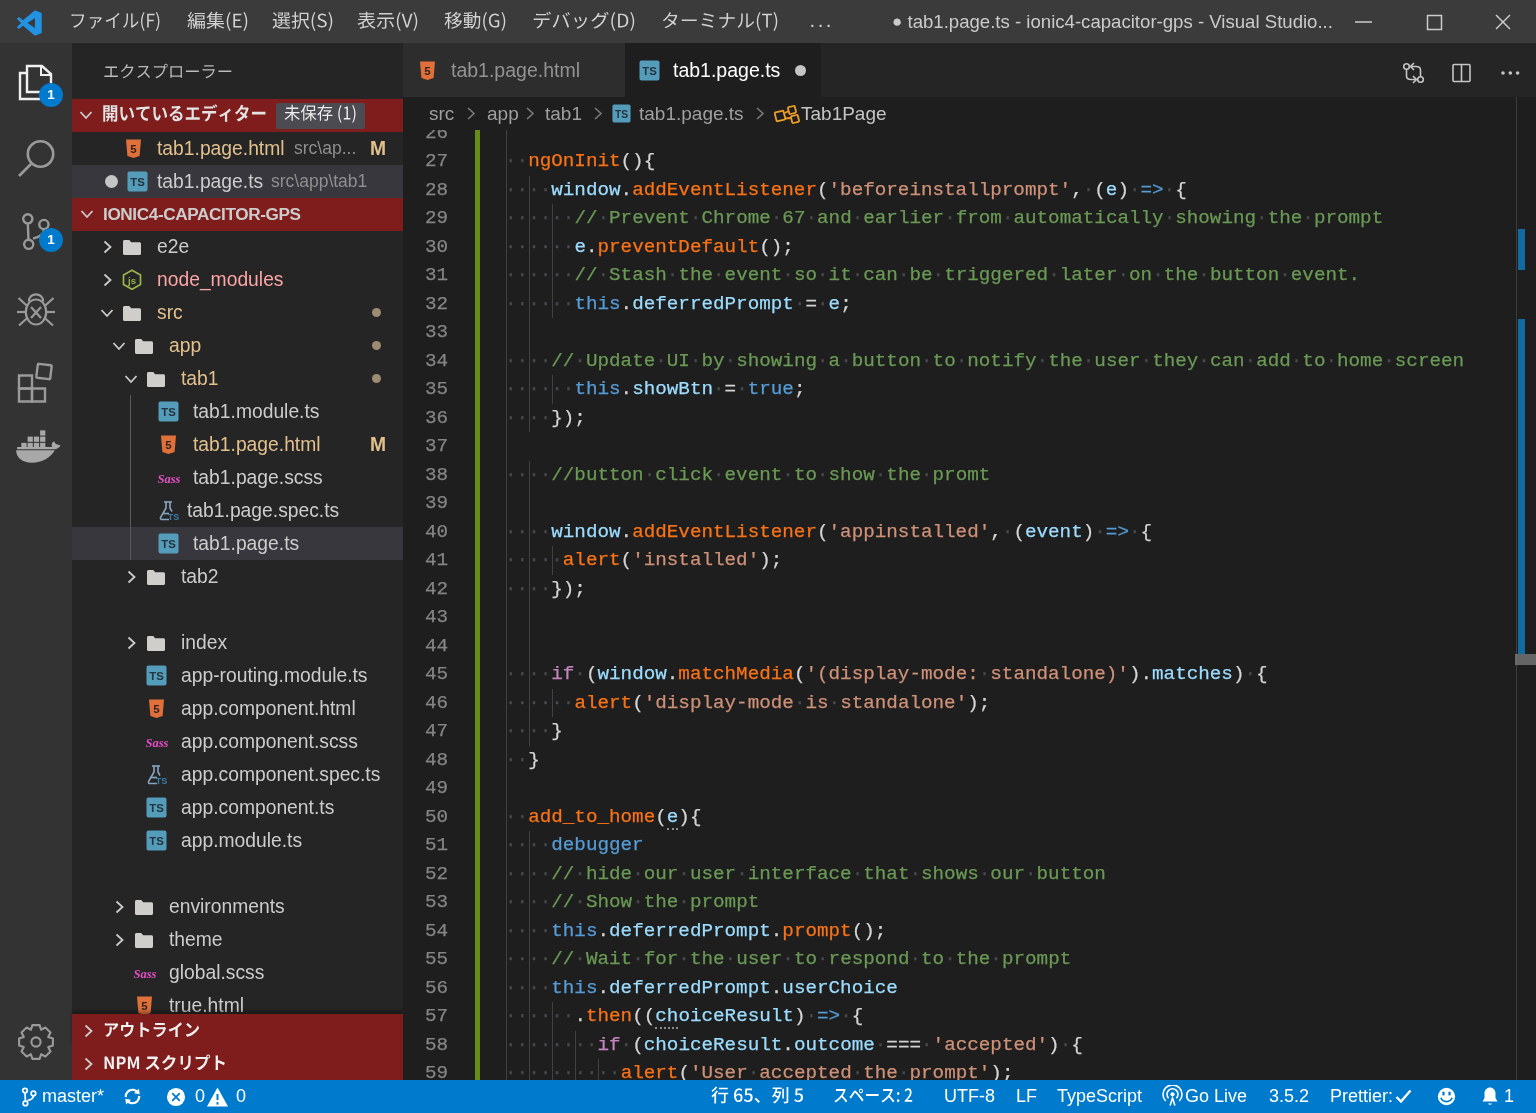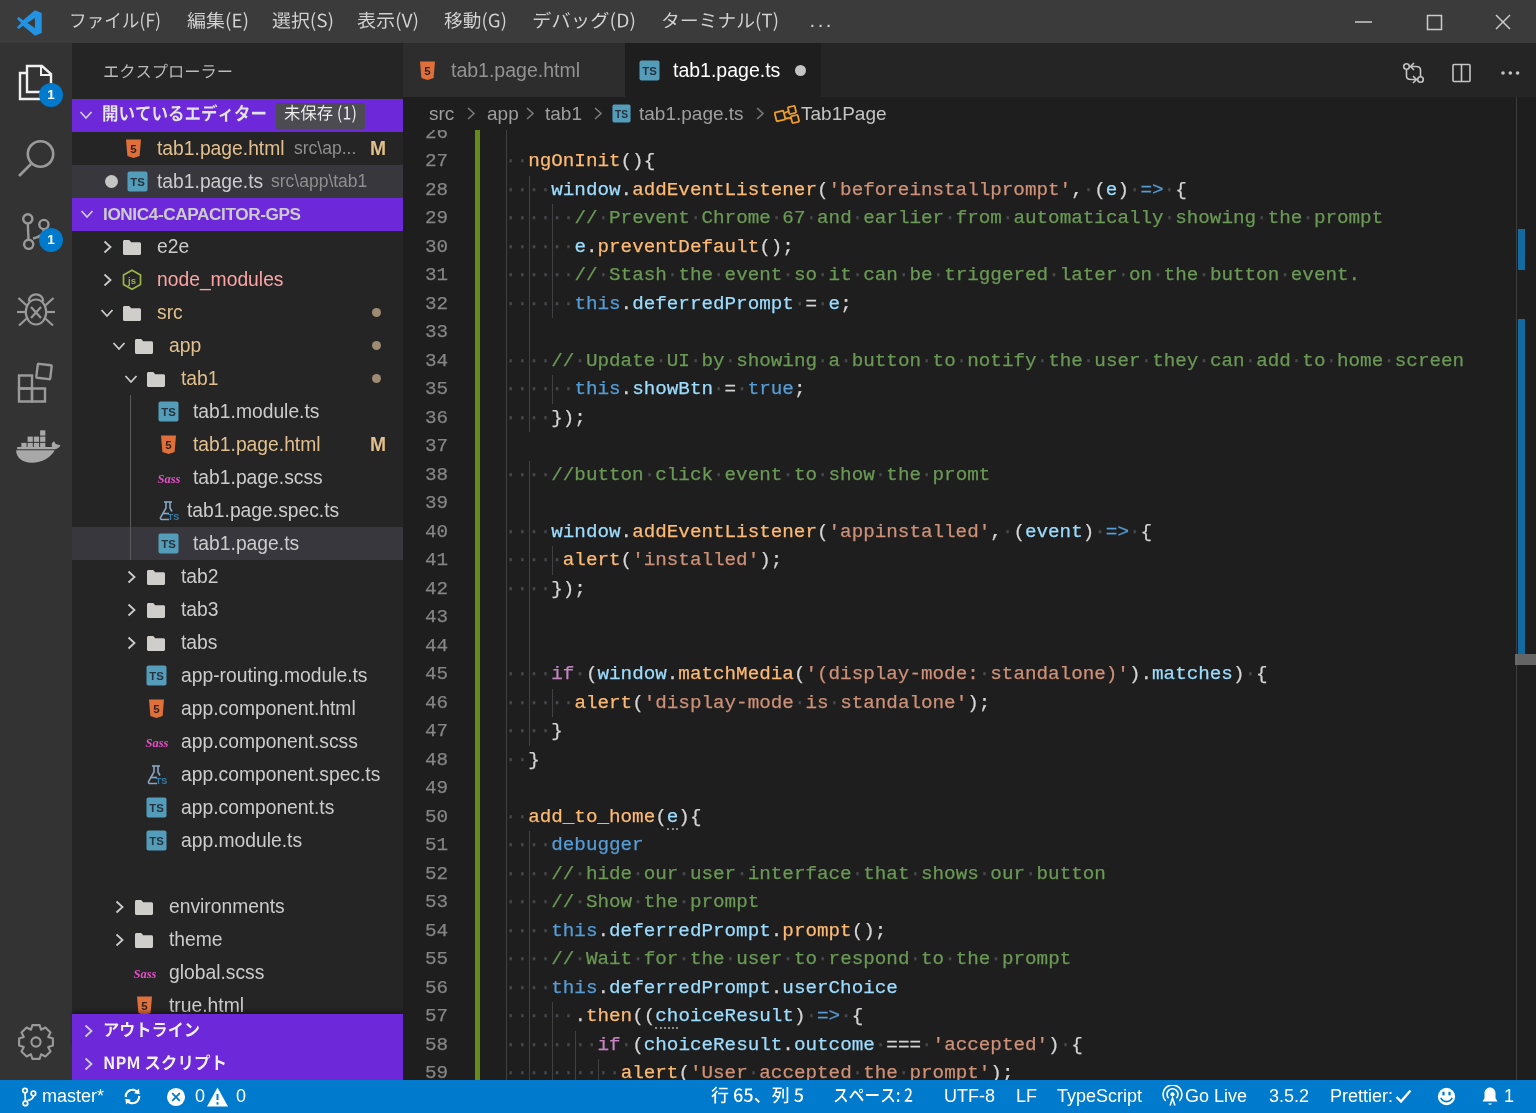--- a/index.html
+++ b/index.html
@@ -12,33 +12,33 @@
 #statusbar{left:0;top:1080px;width:1536px;height:33px;background:#007acc;color:#ffffff;font-size:18px;}
 #viewport{left:403px;top:130px;width:1133px;height:950px;background:#1e1e1e;overflow:hidden;}
 .mi{position:absolute;top:11px;}
 .title{position:absolute;top:0;height:43px;line-height:43px;color:#cbcbcb;font-size:18.6px;}
 .badge{position:absolute;width:24px;height:24px;border-radius:50%;background:#007acc;color:#fff;
  font-size:13.5px;font-weight:bold;text-align:center;line-height:24px;}
 .code{font-family:"Liberation Mono",monospace;font-size:19.25px;line-height:28.5px;white-space:pre;-webkit-text-stroke:0.25px currentColor;}
 .L{position:relative;height:28.5px;}
 .L .n{position:absolute;left:0;top:0;width:67px;text-align:center;color:#858585;}
 .L .t{position:absolute;left:102px;top:0;}
-.d{color:#d4d4d4}.k{color:#569cd6}.c{color:#c586c0}.f{color:#fdba74}.v{color:#9cdcfe}
+.d{color:#d4d4d4}.k{color:#569cd6}.c{color:#c586c0}.f{color:#f97316}.v{color:#9cdcfe}
 .s{color:#ce9178}.m{color:#6a9955}
 i{font-style:normal;color:#46484c;}
 .ig{position:absolute;top:0;width:1px;height:28.5px;background:#414141;}
 .uu{font-style:normal;font-weight:normal;border-bottom:2px dotted #8b8b8b;}
 #gutterbar{position:absolute;left:72px;top:0;width:5px;background:#648c18;}
 .trow{position:absolute;left:0;width:331px;height:33px;line-height:33px;color:#cccccc;font-size:19.3px;}
 .tlab{position:absolute;top:0;line-height:33px;white-space:nowrap;}
 .gmod{color:#e2c08d;}
 .gign{color:#fca5a5;}
 .gdot{position:absolute;right:22px;top:12px;width:9px;height:9px;border-radius:50%;background:#9d8b72;}
 .mbadge{position:absolute;right:17px;top:0;line-height:33px;color:#e2c08d;font-size:19.3px;font-weight:600;}
-.shead{position:absolute;left:0;width:331px;height:33px;background:#6d28d9;text-decoration:underline;}
+.shead{position:absolute;left:0;width:331px;height:33px;background:#7f1d1d;text-decoration:underline;}
 .stxt{position:absolute;line-height:33px;color:#cccccc;font-weight:bold;font-size:18.4px;}
 </style></head><body>
 <div class="ab" id="titlebar">
     <svg class="ab" style="left:15px;top:10px" width="29" height="26" viewBox="0 0 100 100">
 <path fill-rule="evenodd" d="M71 1 L97 12 V88 L71 99 L25 61 L9 73.5 L1.5 66 L17.5 50 L1.5 34 L9 26.5 L25 39 Z M71 30.5 L42 50 L71 69.5 Z" fill="#2292e2"></path>
     </svg>
     <div class="mi" style="left:69px"><svg class="" width="92" height="21.8" viewBox="0 0 97.2 21.8" preserveAspectRatio="none">
         <path d="M16.0 4.0Q15.9 4.2 15.9 4.4Q15.8 4.7 15.7 4.9Q15.6 5.7 15.3 6.6Q15.1 7.4 14.8 8.4Q14.4 9.3 14.0 10.2Q13.5 11.1 13.0 11.8Q12.1 12.9 11.1 13.8Q10.0 14.7 8.7 15.5Q7.3 16.2 5.6 16.8L4.4 15.4Q6.2 14.9 7.5 14.3Q8.8 13.6 9.9 12.7Q10.9 11.9 11.6 10.9Q12.3 10.1 12.8 9.0Q13.3 7.9 13.6 6.8Q13.9 5.7 14.1 4.8Q13.8 4.8 13.1 4.8Q12.3 4.8 11.4 4.8Q10.4 4.8 9.3 4.8Q8.2 4.8 7.2 4.8Q6.3 4.8 5.5 4.8Q4.8 4.8 4.6 4.8Q4.0 4.8 3.5 4.9Q3.1 4.9 2.7 4.9V3.3Q3.0 3.3 3.3 3.3Q3.6 3.3 3.9 3.4Q4.3 3.4 4.6 3.4Q4.8 3.4 5.4 3.4Q5.9 3.4 6.7 3.4Q7.5 3.4 8.4 3.4Q9.3 3.4 10.2 3.4Q11.1 3.4 11.9 3.4Q12.6 3.4 13.2 3.4Q13.7 3.4 13.9 3.4Q14.1 3.4 14.4 3.4Q14.6 3.3 14.9 3.3ZM34.7 7.0Q34.6 7.1 34.5 7.2Q34.4 7.4 34.3 7.5Q34.1 7.8 33.7 8.4Q33.4 8.9 32.9 9.5Q32.3 10.2 31.8 10.8Q31.2 11.4 30.5 11.8L29.3 11.0Q30.0 10.6 30.6 10.0Q31.3 9.4 31.8 8.7Q32.3 8.1 32.5 7.6Q32.3 7.6 31.6 7.6Q30.9 7.6 29.9 7.6Q29.0 7.6 28.0 7.6Q26.9 7.6 26.0 7.6Q25.1 7.6 24.5 7.6Q23.8 7.6 23.6 7.6Q23.2 7.6 22.8 7.6Q22.3 7.7 21.9 7.7V6.2Q22.3 6.2 22.8 6.2Q23.2 6.3 23.6 6.3Q23.8 6.3 24.5 6.3Q25.2 6.3 26.1 6.3Q27.1 6.3 28.2 6.3Q29.2 6.3 30.2 6.3Q31.2 6.3 31.9 6.3Q32.6 6.3 32.8 6.3Q33.0 6.3 33.2 6.3Q33.4 6.3 33.5 6.2Q33.7 6.2 33.8 6.2ZM28.4 8.9Q28.4 10.1 28.4 11.1Q28.3 12.2 28.0 13.1Q27.8 14.1 27.3 14.9Q26.8 15.7 26.1 16.5Q25.3 17.2 24.1 17.8L22.8 16.8Q23.1 16.7 23.4 16.5Q23.8 16.4 24.1 16.2Q25.3 15.3 25.9 14.4Q26.5 13.4 26.7 12.3Q26.9 11.2 26.9 10.0Q26.9 9.7 26.9 9.4Q26.9 9.2 26.8 8.9ZM38.8 9.6Q41.2 9.0 43.3 8.1Q45.4 7.1 46.9 6.2Q47.9 5.6 48.8 4.9Q49.7 4.1 50.6 3.4Q51.4 2.6 52.0 1.8L53.3 3.0Q52.5 3.8 51.6 4.6Q50.6 5.4 49.6 6.1Q48.6 6.9 47.5 7.5Q46.5 8.2 45.2 8.8Q43.9 9.5 42.5 10.0Q41.0 10.6 39.5 11.1ZM46.6 7.0 48.2 6.5V15.0Q48.2 15.3 48.2 15.7Q48.2 16.1 48.3 16.4Q48.3 16.8 48.3 16.9H46.5Q46.5 16.8 46.6 16.4Q46.6 16.1 46.6 15.7Q46.6 15.3 46.6 15.0ZM65.5 16.0Q65.6 15.8 65.6 15.5Q65.7 15.2 65.7 14.9Q65.7 14.8 65.7 14.1Q65.7 13.5 65.7 12.6Q65.7 11.6 65.7 10.6Q65.7 9.5 65.7 8.4Q65.7 7.3 65.7 6.4Q65.7 5.4 65.7 4.7Q65.7 4.0 65.7 3.8Q65.7 3.3 65.6 2.9Q65.6 2.5 65.6 2.4H67.3Q67.3 2.5 67.2 2.9Q67.2 3.3 67.2 3.8Q67.2 4.0 67.2 4.7Q67.2 5.4 67.2 6.3Q67.2 7.3 67.2 8.3Q67.2 9.4 67.2 10.4Q67.2 11.5 67.2 12.4Q67.2 13.2 67.2 13.8Q67.2 14.4 67.2 14.5Q68.1 14.1 69.1 13.5Q70.0 12.8 71.0 11.9Q71.9 11.0 72.6 9.9L73.5 11.2Q72.7 12.3 71.6 13.3Q70.6 14.3 69.4 15.0Q68.3 15.8 67.2 16.4Q66.9 16.5 66.8 16.6Q66.6 16.7 66.5 16.8ZM57.0 15.9Q58.2 15.0 59.0 13.9Q59.8 12.7 60.3 11.3Q60.5 10.7 60.6 9.7Q60.7 8.8 60.7 7.7Q60.8 6.6 60.8 5.6Q60.8 4.6 60.8 3.8Q60.8 3.4 60.8 3.1Q60.7 2.8 60.7 2.5H62.4Q62.4 2.6 62.4 2.8Q62.3 3.0 62.3 3.3Q62.3 3.5 62.3 3.8Q62.3 4.6 62.3 5.6Q62.3 6.7 62.2 7.8Q62.1 9.0 62.0 10.0Q61.9 11.0 61.7 11.7Q61.3 13.2 60.5 14.5Q59.6 15.9 58.4 16.8ZM78.9 20.0Q77.6 17.9 76.8 15.6Q76.1 13.3 76.1 10.6Q76.1 7.8 76.8 5.5Q77.6 3.2 78.9 1.1L79.9 1.6Q78.7 3.6 78.1 5.9Q77.5 8.2 77.5 10.6Q77.5 13.0 78.1 15.3Q78.7 17.6 79.9 19.5ZM82.6 16.4V2.7H90.4V4.2H84.3V8.8H89.5V10.2H84.3V16.4ZM92.8 20.0 91.7 19.5Q92.9 17.6 93.5 15.3Q94.1 13.0 94.1 10.6Q94.1 8.2 93.5 5.9Q92.9 3.6 91.7 1.6L92.8 1.1Q94.1 3.2 94.8 5.5Q95.5 7.8 95.5 10.6Q95.5 13.3 94.8 15.6Q94.1 17.9 92.8 20.0Z" fill="#d2d2d2"></path>
       </svg></div>
     <div class="mi" style="left:187px"><svg class="" width="62" height="21.8" viewBox="0 0 60.7 21.8" preserveAspectRatio="none">
@@ -53,20 +53,21 @@
     <div class="mi" style="left:444px"><svg class="" width="63" height="21.8" viewBox="0 0 62.6 21.8" preserveAspectRatio="none">
         <path d="M11.9 0.7 13.3 1.0Q12.5 2.4 11.3 3.6Q10.0 4.9 8.1 6.0Q8.0 5.8 7.8 5.6Q7.7 5.4 7.5 5.3Q7.3 5.1 7.2 5.0Q8.9 4.1 10.1 3.0Q11.3 1.8 11.9 0.7ZM11.5 2.4H16.0V3.5H10.7ZM15.5 2.4H15.8L16.0 2.3L16.9 2.7Q16.4 4.2 15.5 5.3Q14.6 6.5 13.4 7.4Q12.3 8.3 11.0 8.9Q9.7 9.5 8.2 9.9Q8.2 9.7 7.9 9.3Q7.7 9.0 7.5 8.8Q8.8 8.5 10.1 7.9Q11.3 7.4 12.4 6.6Q13.4 5.8 14.3 4.8Q15.1 3.8 15.5 2.6ZM9.6 4.8 10.5 4.1Q11.0 4.4 11.5 4.8Q12.1 5.2 12.5 5.6Q13.0 6.0 13.3 6.3L12.4 7.1Q12.1 6.8 11.6 6.4Q11.1 6.0 10.6 5.6Q10.1 5.2 9.6 4.8ZM12.9 7.7 14.3 8.0Q13.5 9.5 12.0 10.9Q10.5 12.4 8.3 13.5Q8.2 13.3 8.1 13.1Q7.9 13.0 7.8 12.8Q7.6 12.6 7.4 12.5Q8.8 11.9 9.9 11.1Q10.9 10.3 11.7 9.4Q12.5 8.6 12.9 7.7ZM12.4 9.5H16.9V10.7H11.6ZM16.5 9.5H16.7L17.0 9.5L17.9 9.8Q17.3 11.6 16.3 13.0Q15.3 14.3 14.0 15.2Q12.6 16.2 11.1 16.8Q9.5 17.5 7.8 17.9Q7.7 17.6 7.5 17.2Q7.3 16.9 7.1 16.7Q8.7 16.4 10.2 15.8Q11.6 15.3 12.9 14.4Q14.1 13.5 15.0 12.4Q16.0 11.2 16.5 9.7ZM10.0 12.3 10.9 11.5Q11.5 11.8 12.1 12.3Q12.8 12.7 13.3 13.1Q13.9 13.6 14.2 14.0L13.2 14.8Q12.9 14.5 12.3 14.0Q11.8 13.6 11.2 13.1Q10.6 12.7 10.0 12.3ZM3.9 2.3H5.3V17.8H3.9ZM0.9 6.0H7.7V7.3H0.9ZM4.0 6.5 4.9 6.9Q4.6 7.8 4.2 8.9Q3.8 10.0 3.3 11.0Q2.8 12.0 2.3 12.9Q1.8 13.8 1.2 14.5Q1.1 14.2 0.9 13.8Q0.7 13.4 0.5 13.2Q1.0 12.6 1.5 11.8Q2.1 11.0 2.5 10.1Q3.0 9.2 3.4 8.3Q3.8 7.3 4.0 6.5ZM6.7 1.0 7.7 2.1Q6.8 2.4 5.7 2.7Q4.6 3.0 3.5 3.2Q2.3 3.4 1.2 3.6Q1.2 3.4 1.0 3.1Q0.9 2.7 0.8 2.5Q1.8 2.3 2.9 2.1Q4.1 1.9 5.0 1.6Q6.0 1.3 6.7 1.0ZM5.3 8.4Q5.4 8.5 5.8 8.9Q6.2 9.3 6.6 9.7Q7.0 10.1 7.4 10.5Q7.7 10.8 7.8 11.0L7.0 12.1Q6.8 11.8 6.5 11.4Q6.2 11.0 5.9 10.5Q5.5 10.0 5.2 9.6Q4.8 9.2 4.6 8.9ZM19.9 12.9H28.4V14.0H19.9ZM19.4 3.9H28.7V5.0H19.4ZM23.4 2.2H24.7V15.9H23.4ZM19.4 16.0Q20.5 15.9 22.0 15.7Q23.5 15.6 25.1 15.4Q26.8 15.2 28.4 15.1L28.5 16.2Q26.9 16.3 25.3 16.5Q23.7 16.7 22.2 16.9Q20.8 17.0 19.6 17.2ZM21.1 9.4V10.8H27.1V9.4ZM21.1 7.2V8.5H27.1V7.2ZM19.9 6.2H28.3V11.8H19.9ZM27.7 0.9 28.3 2.0Q27.3 2.2 25.8 2.4Q24.4 2.6 22.8 2.7Q21.3 2.8 19.9 2.9Q19.9 2.7 19.8 2.4Q19.7 2.1 19.6 1.8Q20.6 1.8 21.7 1.7Q22.8 1.6 23.9 1.5Q25.0 1.4 26.0 1.2Q26.9 1.1 27.7 0.9ZM28.5 5.1H35.3V6.4H28.5ZM34.7 5.1H36.0Q36.0 5.1 36.0 5.2Q36.0 5.4 36.0 5.5Q36.0 5.7 36.0 5.8Q36.0 8.7 35.9 10.8Q35.8 12.8 35.7 14.1Q35.6 15.3 35.4 16.0Q35.3 16.7 35.0 17.0Q34.8 17.4 34.5 17.6Q34.2 17.7 33.8 17.8Q33.4 17.8 32.8 17.8Q32.2 17.8 31.5 17.8Q31.5 17.5 31.4 17.1Q31.3 16.7 31.1 16.4Q31.8 16.5 32.3 16.5Q32.9 16.5 33.2 16.5Q33.4 16.5 33.6 16.4Q33.7 16.4 33.8 16.2Q34.0 16.0 34.1 15.3Q34.3 14.7 34.4 13.4Q34.5 12.2 34.6 10.2Q34.6 8.2 34.7 5.4ZM30.8 1.0H32.1Q32.1 3.2 32.1 5.3Q32.0 7.3 31.8 9.2Q31.6 11.1 31.1 12.7Q30.7 14.3 29.8 15.6Q29.0 17.0 27.6 18.0Q27.5 17.8 27.4 17.6Q27.2 17.4 27.0 17.2Q26.8 17.1 26.6 16.9Q27.9 16.0 28.7 14.8Q29.5 13.6 29.9 12.0Q30.4 10.5 30.5 8.8Q30.7 7.0 30.7 5.0Q30.8 3.1 30.8 1.0ZM41.7 20.0Q40.4 17.9 39.6 15.6Q38.9 13.3 38.9 10.6Q38.9 7.8 39.6 5.5Q40.4 3.2 41.7 1.1L42.7 1.6Q41.5 3.6 40.9 5.9Q40.3 8.2 40.3 10.6Q40.3 13.0 40.9 15.3Q41.5 17.6 42.7 19.5ZM50.7 16.6Q48.9 16.6 47.5 15.8Q46.1 14.9 45.4 13.3Q44.6 11.8 44.6 9.6Q44.6 7.9 45.0 6.6Q45.5 5.3 46.3 4.4Q47.2 3.5 48.3 3.0Q49.5 2.5 50.8 2.5Q52.2 2.5 53.2 3.0Q54.2 3.5 54.7 4.2L53.8 5.3Q53.3 4.7 52.6 4.4Q51.9 4.0 50.9 4.0Q49.5 4.0 48.5 4.7Q47.5 5.3 46.9 6.6Q46.3 7.8 46.3 9.5Q46.3 11.2 46.9 12.5Q47.4 13.7 48.4 14.4Q49.4 15.1 50.9 15.1Q51.6 15.1 52.3 14.9Q52.9 14.7 53.3 14.3V10.7H50.4V9.3H54.9V15.0Q54.3 15.7 53.2 16.2Q52.1 16.6 50.7 16.6ZM58.1 20.0 57.1 19.5Q58.3 17.6 58.9 15.3Q59.5 13.0 59.5 10.6Q59.5 8.2 58.9 5.9Q58.3 3.6 57.1 1.6L58.1 1.1Q59.4 3.2 60.2 5.5Q60.9 7.8 60.9 10.6Q60.9 13.3 60.2 15.6Q59.4 17.9 58.1 20.0Z" fill="#d2d2d2"></path>
       </svg></div>
     <div class="mi" style="left:532px"><svg class="" width="104" height="21.8" viewBox="0 0 99.8 21.8" preserveAspectRatio="none">
         <path d="M3.8 2.8Q4.2 2.8 4.6 2.8Q5.0 2.9 5.5 2.9Q5.8 2.9 6.4 2.9Q7.1 2.9 7.9 2.9Q8.7 2.9 9.5 2.9Q10.3 2.9 11.0 2.9Q11.6 2.9 11.9 2.9Q12.3 2.9 12.8 2.9Q13.2 2.8 13.6 2.8V4.3Q13.2 4.3 12.8 4.3Q12.3 4.3 11.9 4.3Q11.6 4.3 11.0 4.3Q10.3 4.3 9.5 4.3Q8.7 4.3 7.9 4.3Q7.1 4.3 6.5 4.3Q5.8 4.3 5.5 4.3Q5.0 4.3 4.6 4.3Q4.1 4.3 3.8 4.3ZM1.6 7.4Q2.0 7.5 2.4 7.5Q2.8 7.5 3.2 7.5Q3.4 7.5 4.1 7.5Q4.9 7.5 5.9 7.5Q6.9 7.5 8.1 7.5Q9.3 7.5 10.5 7.5Q11.7 7.5 12.7 7.5Q13.7 7.5 14.4 7.5Q15.2 7.5 15.4 7.5Q15.7 7.5 16.1 7.5Q16.5 7.5 16.8 7.4V9.0Q16.5 9.0 16.1 9.0Q15.7 8.9 15.4 8.9Q15.2 8.9 14.4 8.9Q13.7 8.9 12.7 8.9Q11.7 8.9 10.5 8.9Q9.3 8.9 8.1 8.9Q6.9 8.9 5.9 8.9Q4.9 8.9 4.1 8.9Q3.4 8.9 3.2 8.9Q2.8 8.9 2.4 8.9Q2.0 9.0 1.6 9.0ZM10.3 8.2Q10.3 9.9 10.1 11.4Q9.8 12.9 9.2 14.0Q8.9 14.7 8.3 15.3Q7.7 15.9 7.0 16.5Q6.3 17.0 5.5 17.4L4.2 16.4Q5.3 16.0 6.2 15.2Q7.1 14.4 7.7 13.6Q8.4 12.4 8.6 11.1Q8.8 9.7 8.8 8.2ZM14.6 1.3Q14.8 1.6 15.1 2.0Q15.4 2.5 15.7 3.0Q15.9 3.4 16.1 3.8L15.1 4.3Q14.8 3.7 14.4 3.0Q14.0 2.2 13.6 1.7ZM16.6 0.5Q16.9 0.9 17.2 1.3Q17.5 1.8 17.8 2.2Q18.0 2.7 18.2 3.0L17.2 3.5Q16.9 2.9 16.5 2.2Q16.1 1.5 15.7 0.9ZM32.8 1.9Q33.1 2.2 33.4 2.7Q33.6 3.1 33.9 3.6Q34.2 4.0 34.4 4.4L33.3 4.9Q33.1 4.3 32.6 3.6Q32.2 2.8 31.8 2.3ZM34.9 1.1Q35.1 1.5 35.4 1.9Q35.7 2.4 36.0 2.9Q36.3 3.3 36.4 3.7L35.4 4.1Q35.1 3.5 34.7 2.8Q34.3 2.1 33.9 1.6ZM22.6 10.8Q23.0 10.1 23.2 9.2Q23.5 8.3 23.8 7.4Q24.0 6.5 24.2 5.6Q24.4 4.7 24.5 3.9L26.1 4.2Q26.1 4.4 26.0 4.7Q26.0 4.9 25.9 5.1Q25.8 5.4 25.8 5.6Q25.7 6.0 25.5 6.7Q25.4 7.4 25.2 8.2Q24.9 9.0 24.7 9.8Q24.4 10.7 24.1 11.4Q23.8 12.2 23.3 13.1Q22.9 14.0 22.4 14.9Q21.9 15.8 21.4 16.5L19.8 15.8Q20.7 14.7 21.4 13.3Q22.2 11.9 22.6 10.8ZM31.8 10.1Q31.5 9.3 31.2 8.5Q30.9 7.7 30.5 6.9Q30.1 6.1 29.8 5.4Q29.4 4.7 29.1 4.2L30.6 3.7Q30.9 4.2 31.2 4.9Q31.6 5.6 32.0 6.4Q32.3 7.2 32.7 8.0Q33.0 8.8 33.3 9.6Q33.6 10.2 33.9 11.1Q34.2 11.9 34.5 12.8Q34.9 13.7 35.1 14.5Q35.4 15.3 35.6 15.9L33.9 16.5Q33.7 15.5 33.3 14.4Q33.0 13.3 32.6 12.2Q32.2 11.0 31.8 10.1ZM46.2 5.7Q46.3 5.9 46.5 6.5Q46.7 7.0 47.0 7.6Q47.2 8.3 47.4 8.8Q47.6 9.4 47.7 9.7L46.3 10.2Q46.2 9.8 46.0 9.3Q45.8 8.8 45.6 8.1Q45.4 7.5 45.2 7.0Q45.0 6.4 44.8 6.1ZM52.9 6.7Q52.8 7.0 52.8 7.2Q52.7 7.4 52.6 7.6Q52.3 9.2 51.6 10.6Q51.0 12.1 50.0 13.3Q48.7 15.0 47.1 16.1Q45.5 17.2 43.9 17.8L42.7 16.5Q43.8 16.2 44.9 15.6Q46.0 15.1 47.0 14.3Q48.0 13.5 48.8 12.6Q49.4 11.7 49.9 10.7Q50.5 9.7 50.8 8.5Q51.2 7.4 51.3 6.2ZM41.9 6.6Q42.0 6.9 42.2 7.4Q42.5 8.0 42.7 8.6Q43.0 9.3 43.2 9.8Q43.4 10.4 43.6 10.8L42.2 11.3Q42.0 11.0 41.8 10.4Q41.6 9.8 41.3 9.1Q41.1 8.4 40.9 7.9Q40.6 7.4 40.5 7.1ZM70.0 1.5Q70.3 1.8 70.5 2.3Q70.8 2.7 71.1 3.2Q71.4 3.7 71.5 4.0L70.5 4.5Q70.3 3.9 69.8 3.2Q69.4 2.4 69.0 1.9ZM72.1 0.7Q72.3 1.1 72.6 1.5Q72.9 2.0 73.2 2.5Q73.5 2.9 73.6 3.3L72.6 3.7Q72.3 3.1 71.9 2.4Q71.5 1.7 71.1 1.2ZM71.3 5.2Q71.1 5.4 71.0 5.7Q70.9 6.0 70.8 6.2Q70.6 7.1 70.1 8.2Q69.7 9.3 69.0 10.4Q68.4 11.6 67.5 12.6Q66.3 14.1 64.5 15.4Q62.7 16.7 60.1 17.6L58.8 16.4Q60.5 15.9 61.9 15.2Q63.2 14.5 64.3 13.6Q65.4 12.7 66.2 11.8Q66.9 10.9 67.5 9.9Q68.1 8.9 68.6 7.8Q69.0 6.8 69.2 6.0H62.3L62.9 4.6Q63.1 4.6 63.7 4.6Q64.3 4.6 65.1 4.6Q65.9 4.6 66.7 4.6Q67.5 4.6 68.1 4.6Q68.6 4.6 68.8 4.6Q69.2 4.6 69.5 4.6Q69.8 4.5 70.0 4.4ZM65.0 2.4Q64.8 2.7 64.6 3.2Q64.4 3.6 64.2 3.8Q63.7 4.9 62.8 6.0Q62.0 7.2 60.8 8.4Q59.7 9.5 58.2 10.5L56.9 9.6Q58.1 8.9 59.0 8.0Q60.0 7.2 60.7 6.3Q61.4 5.5 61.9 4.7Q62.4 3.9 62.7 3.3Q62.9 3.0 63.1 2.6Q63.2 2.2 63.3 1.8ZM78.9 20.0Q77.6 17.9 76.8 15.6Q76.1 13.3 76.1 10.6Q76.1 7.8 76.8 5.5Q77.6 3.2 78.9 1.1L79.9 1.6Q78.7 3.6 78.1 5.9Q77.5 8.2 77.5 10.6Q77.5 13.0 78.1 15.3Q78.7 17.6 79.9 19.5ZM82.6 16.4V2.7H86.0Q88.1 2.7 89.5 3.5Q90.9 4.3 91.7 5.8Q92.4 7.3 92.4 9.5Q92.4 11.7 91.7 13.2Q90.9 14.7 89.5 15.6Q88.1 16.4 86.0 16.4ZM84.3 14.9H85.8Q87.4 14.9 88.5 14.3Q89.6 13.7 90.1 12.4Q90.6 11.2 90.6 9.5Q90.6 7.8 90.1 6.6Q89.6 5.4 88.5 4.8Q87.4 4.1 85.8 4.1H84.3ZM95.3 20.0 94.3 19.5Q95.5 17.6 96.1 15.3Q96.7 13.0 96.7 10.6Q96.7 8.2 96.1 5.9Q95.5 3.6 94.3 1.6L95.3 1.1Q96.6 3.2 97.3 5.5Q98.1 7.8 98.1 10.6Q98.1 13.3 97.3 15.6Q96.6 17.9 95.3 20.0Z" fill="#d2d2d2"></path>
       </svg></div>
     <div class="mi" style="left:661px"><svg class="" width="118" height="21.8" viewBox="0 0 116.7 21.8" preserveAspectRatio="none">
         <path d="M7.7 7.8Q8.6 8.4 9.6 9.0Q10.6 9.6 11.6 10.3Q12.5 11.0 13.4 11.6Q14.3 12.3 15.0 12.9L13.9 14.2Q13.3 13.6 12.4 12.9Q11.5 12.2 10.5 11.5Q9.5 10.8 8.6 10.1Q7.6 9.4 6.7 8.9ZM16.2 4.5Q16.1 4.6 16.0 4.9Q15.9 5.2 15.8 5.4Q15.5 6.4 15.1 7.5Q14.6 8.6 13.9 9.7Q13.3 10.8 12.4 11.8Q11.2 13.4 9.3 14.8Q7.4 16.2 4.8 17.2L3.5 16.0Q5.2 15.5 6.6 14.7Q8.0 13.9 9.2 13.0Q10.3 12.0 11.1 11.0Q11.9 10.2 12.5 9.1Q13.1 8.1 13.5 7.1Q14.0 6.1 14.2 5.2H7.3L7.9 3.9H13.8Q14.2 3.9 14.5 3.8Q14.8 3.8 15.0 3.7ZM10.0 1.8Q9.7 2.1 9.5 2.5Q9.3 3.0 9.1 3.2Q8.6 4.2 7.7 5.5Q6.8 6.7 5.6 7.9Q4.4 9.1 3.0 10.1L1.7 9.2Q3.3 8.2 4.5 7.0Q5.7 5.8 6.5 4.7Q7.2 3.5 7.7 2.7Q7.8 2.4 8.0 2.0Q8.2 1.6 8.3 1.2ZM20.5 8.3Q20.8 8.3 21.2 8.4Q21.6 8.4 22.1 8.4Q22.6 8.4 23.1 8.4Q23.4 8.4 24.0 8.4Q24.6 8.4 25.5 8.4Q26.3 8.4 27.2 8.4Q28.2 8.4 29.1 8.4Q30.1 8.4 30.9 8.4Q31.7 8.4 32.4 8.4Q33.0 8.4 33.3 8.4Q34.0 8.4 34.5 8.4Q35.0 8.3 35.3 8.3V10.1Q35.0 10.1 34.5 10.1Q33.9 10.1 33.3 10.1Q33.0 10.1 32.4 10.1Q31.7 10.1 30.9 10.1Q30.1 10.1 29.1 10.1Q28.2 10.1 27.2 10.1Q26.3 10.1 25.5 10.1Q24.6 10.1 24.0 10.1Q23.4 10.1 23.1 10.1Q22.3 10.1 21.6 10.1Q20.9 10.1 20.5 10.1ZM42.5 2.3Q43.3 2.4 44.3 2.5Q45.2 2.7 46.3 2.9Q47.4 3.2 48.6 3.4Q49.7 3.7 50.6 3.9Q51.6 4.2 52.3 4.4L51.7 5.9Q51.0 5.6 50.1 5.4Q49.1 5.1 48.1 4.8Q47.0 4.6 45.9 4.3Q44.8 4.1 43.8 3.9Q42.8 3.8 42.0 3.7ZM41.7 7.2Q42.6 7.4 43.9 7.6Q45.1 7.9 46.5 8.2Q47.8 8.5 49.0 8.8Q50.2 9.1 51.1 9.4L50.5 10.9Q49.7 10.5 48.5 10.2Q47.3 9.9 46.0 9.6Q44.7 9.2 43.4 9.0Q42.1 8.7 41.1 8.6ZM40.7 12.6Q41.6 12.8 42.8 13.0Q43.9 13.2 45.2 13.5Q46.4 13.8 47.7 14.1Q48.9 14.4 49.9 14.8Q51.0 15.1 51.7 15.4L51.1 16.8Q50.4 16.5 49.3 16.2Q48.3 15.8 47.0 15.5Q45.8 15.2 44.6 14.9Q43.3 14.6 42.2 14.4Q41.0 14.2 40.1 14.0ZM64.8 3.8Q64.8 3.4 64.8 2.8Q64.7 2.3 64.6 2.0H66.5Q66.5 2.3 66.4 2.8Q66.4 3.4 66.4 3.8Q66.4 4.4 66.4 5.1Q66.4 5.8 66.4 6.5Q66.4 7.2 66.4 7.7Q66.4 9.3 66.1 10.6Q65.8 12.0 65.2 13.1Q64.6 14.3 63.6 15.3Q62.6 16.2 61.2 17.1L59.8 16.0Q61.1 15.4 62.1 14.5Q63.0 13.7 63.6 12.7Q64.2 11.7 64.5 10.4Q64.8 9.2 64.8 7.7Q64.8 7.2 64.8 6.5Q64.8 5.8 64.8 5.1Q64.8 4.3 64.8 3.8ZM57.6 6.2Q57.9 6.3 58.4 6.3Q58.8 6.3 59.3 6.3Q59.5 6.3 60.2 6.3Q60.9 6.3 62.0 6.3Q63.0 6.3 64.2 6.3Q65.3 6.3 66.5 6.3Q67.7 6.3 68.7 6.3Q69.7 6.3 70.4 6.3Q71.1 6.3 71.3 6.3Q71.8 6.3 72.3 6.3Q72.7 6.3 72.9 6.2V7.8Q72.7 7.8 72.2 7.8Q71.8 7.8 71.3 7.8Q71.1 7.8 70.4 7.8Q69.7 7.8 68.7 7.8Q67.7 7.8 66.5 7.8Q65.3 7.8 64.2 7.8Q63.0 7.8 62.0 7.8Q61.0 7.8 60.3 7.8Q59.6 7.8 59.4 7.8Q58.9 7.8 58.4 7.8Q57.9 7.8 57.6 7.8ZM84.1 16.0Q84.2 15.8 84.2 15.5Q84.3 15.2 84.3 14.9Q84.3 14.8 84.3 14.1Q84.3 13.5 84.3 12.6Q84.3 11.6 84.3 10.6Q84.3 9.5 84.3 8.4Q84.3 7.3 84.3 6.4Q84.3 5.4 84.3 4.7Q84.3 4.0 84.3 3.8Q84.3 3.3 84.2 2.9Q84.2 2.5 84.2 2.4H85.9Q85.9 2.5 85.8 2.9Q85.8 3.3 85.8 3.8Q85.8 4.0 85.8 4.7Q85.8 5.4 85.8 6.3Q85.8 7.3 85.8 8.3Q85.8 9.4 85.8 10.4Q85.8 11.5 85.8 12.4Q85.8 13.2 85.8 13.8Q85.8 14.4 85.8 14.5Q86.7 14.1 87.7 13.5Q88.6 12.8 89.6 11.9Q90.5 11.0 91.2 9.9L92.1 11.2Q91.3 12.3 90.2 13.3Q89.2 14.3 88.0 15.0Q86.9 15.8 85.8 16.4Q85.5 16.5 85.4 16.6Q85.2 16.7 85.1 16.8ZM75.6 15.9Q76.8 15.0 77.6 13.9Q78.4 12.7 78.9 11.3Q79.1 10.7 79.2 9.7Q79.3 8.8 79.3 7.7Q79.4 6.6 79.4 5.6Q79.4 4.6 79.4 3.8Q79.4 3.4 79.4 3.1Q79.3 2.8 79.3 2.5H81.0Q81.0 2.6 81.0 2.8Q80.9 3.0 80.9 3.3Q80.9 3.5 80.9 3.8Q80.9 4.6 80.9 5.6Q80.9 6.7 80.8 7.8Q80.7 9.0 80.6 10.0Q80.5 11.0 80.3 11.7Q79.9 13.2 79.1 14.5Q78.2 15.9 77.0 16.8ZM97.5 20.0Q96.2 17.9 95.4 15.6Q94.7 13.3 94.7 10.6Q94.7 7.8 95.4 5.5Q96.2 3.2 97.5 1.1L98.5 1.6Q97.3 3.6 96.7 5.9Q96.1 8.2 96.1 10.6Q96.1 13.0 96.7 15.3Q97.3 17.6 98.5 19.5ZM104.0 16.4V4.2H99.9V2.7H109.8V4.2H105.7V16.4ZM112.3 20.0 111.2 19.5Q112.4 17.6 113.0 15.3Q113.6 13.0 113.6 10.6Q113.6 8.2 113.0 5.9Q112.4 3.6 111.2 1.6L112.3 1.1Q113.6 3.2 114.3 5.5Q115.0 7.8 115.0 10.6Q115.0 13.3 114.3 15.6Q113.6 17.9 112.3 20.0Z" fill="#d2d2d2"></path>
       </svg></div>
     <div class="ab" style="left:809px;top:13px;color:#d2d2d2;font-size:20px;letter-spacing:1.5px;">···</div>
+    <div class="title" style="left:890px;width:445px;text-align:center;"><span style="font-size:17px;vertical-align:1px;">●</span> tab1.page.ts - ionic4-capacitor-gps - Visual Studio...</div>
     <svg class="ab" style="left:1329px;top:0" width="207" height="43" viewBox="0 0 207 43">
 <g stroke="#cccccc" stroke-width="1.5" fill="none">
 <line x1="26" y1="22" x2="43" y2="22"></line>
 <rect x="98.5" y="15.5" width="14" height="14"></rect>
 <line x1="167" y1="15" x2="181" y2="29"></line>
         <line x1="181" y1="15" x2="167" y2="29"></line>
 </g>
     </svg>
   </div>
 <div class="ab" id="activitybar">
@@ -266,37 +267,28 @@
     </div>
     <div class="trow" style="top:517px;">
       <svg class="ab" style="left:53px;top:7px" width="13" height="20" viewBox="0 0 13 20">
         <path d="M3.5 4.5 L9.5 10 L3.5 15.5" fill="none" stroke="#cccccc" stroke-width="1.8"></path>
       </svg>
       <svg class="ab" style="left:74px;top:9px" width="20" height="17" viewBox="0 0 20 17">
         <path d="M1 2.5 C1 1.7 1.7 1 2.5 1 H7.2 L9.2 3.2 H17.5 C18.3 3.2 19 3.9 19 4.7 V14.5 C19 15.3 18.3 16 17.5 16 H2.5 C1.7 16 1 15.3 1 14.5 Z" fill="#cfcecb"></path>
       </svg>
       <span class="tlab " style="left:109px;">tab2</span>
     </div>
-    <div class="trow" style="top:550px;">
-      <svg class="ab" style="left:53px;top:7px" width="13" height="20" viewBox="0 0 13 20">
-        <path d="M3.5 4.5 L9.5 10 L3.5 15.5" fill="none" stroke="#cccccc" stroke-width="1.8"></path>
-      </svg>
-      <svg class="ab" style="left:74px;top:9px" width="20" height="17" viewBox="0 0 20 17">
-        <path d="M1 2.5 C1 1.7 1.7 1 2.5 1 H7.2 L9.2 3.2 H17.5 C18.3 3.2 19 3.9 19 4.7 V14.5 C19 15.3 18.3 16 17.5 16 H2.5 C1.7 16 1 15.3 1 14.5 Z" fill="#cfcecb"></path>
-      </svg>
-      <span class="tlab " style="left:109px;">tab3</span>
-    </div>
     <div class="trow" style="top:583px;">
       <svg class="ab" style="left:53px;top:7px" width="13" height="20" viewBox="0 0 13 20">
         <path d="M3.5 4.5 L9.5 10 L3.5 15.5" fill="none" stroke="#cccccc" stroke-width="1.8"></path>
       </svg>
       <svg class="ab" style="left:74px;top:9px" width="20" height="17" viewBox="0 0 20 17">
         <path d="M1 2.5 C1 1.7 1.7 1 2.5 1 H7.2 L9.2 3.2 H17.5 C18.3 3.2 19 3.9 19 4.7 V14.5 C19 15.3 18.3 16 17.5 16 H2.5 C1.7 16 1 15.3 1 14.5 Z" fill="#cfcecb"></path>
       </svg>
-      <span class="tlab " style="left:109px;">tabs</span>
+      <span class="tlab " style="left:109px;">index</span>
     </div>
     <div class="trow" style="top:616px;">
       <svg class="ab" style="left:74px;top:6px" width="21" height="21" viewBox="0 0 21 21">
         <rect x="0.5" y="0.5" width="20" height="20" rx="2" fill="#539dbb"></rect>
         <text x="10.5" y="15.3" font-family="Liberation Sans" font-size="11.4" font-weight="bold" fill="#27333c" text-anchor="middle">TS</text>
       </svg>
       <span class="tlab " style="left:109px;">app-routing.module.ts</span>
     </div>
     <div class="trow" style="top:649px;">
       <svg class="ab" style="left:74px;top:6px" width="21" height="21" viewBox="0 0 21 21">

